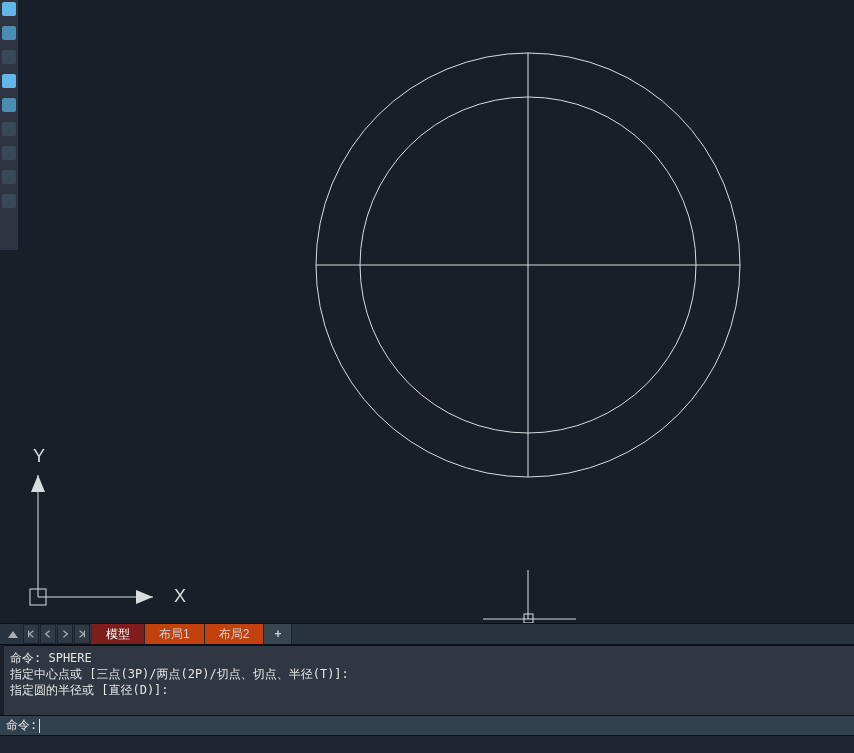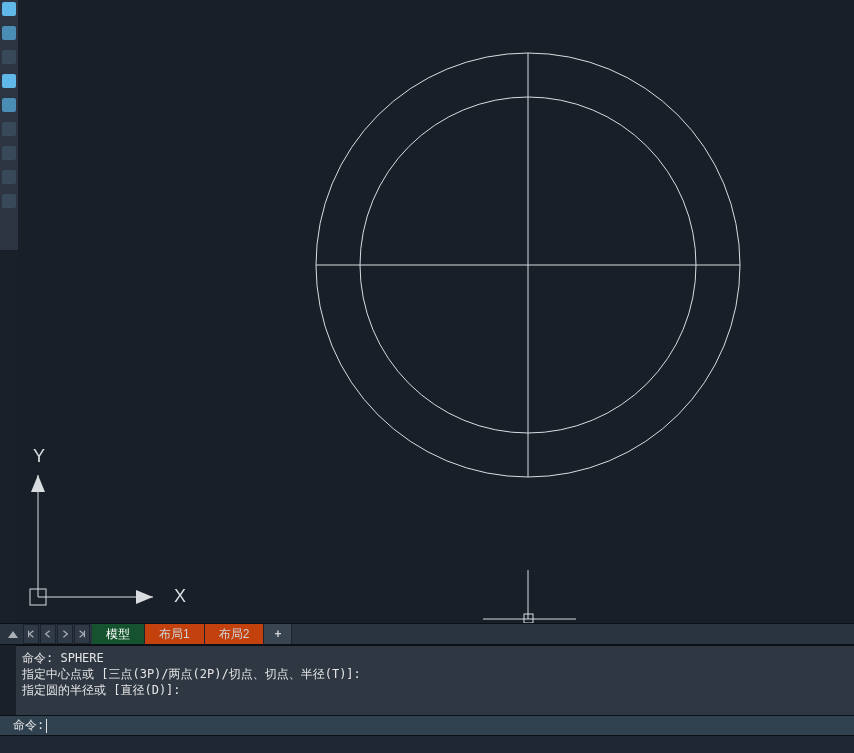--- a/index.html
+++ b/index.html
@@ -72,52 +72,52 @@
     }
     .navbtn svg { width: 8px; height: 8px; }
     .tab {
       padding: 0 14px;
       display: flex; align-items: center;
       color: #cfd3d8;
       cursor: pointer;
       border-right: 1px solid #1c232c;
       background: #c2410c;
     }
-    .tab.active { background: #14532d; color: #fff; }
+    .tab.active { background: #7f1d1d; color: #fff; }
     .tab.addtab {
       background: #3a4552;
       padding: 0 10px;
       font-weight: bold;
     }
 
     
     .cmdhistory {
       position: absolute;
-      left: 16px; right: 0;
+      left: 4px; right: 0;
       bottom: 38px;
       height: 70px;
       background: #2e3742;
       padding: 4px 6px 2px;
       font-family: "SimSun", "Consolas", monospace;
       white-space: pre;
       color: #e4e4e4;
       line-height: 16px;
       border-top: 1px solid #0c1016;
       overflow: hidden;
     }
 
     
     .cmdline {
       position: absolute;
       left: 0; right: 0;
       bottom: 18px;
       height: 20px;
       background: #30414f;
       display: flex; align-items: center;
-      padding: 0 13px;
+      padding: 0 6px;
       font-family: "SimSun","Consolas", monospace;
       color: #e4e4e4;
       border-top: 1px solid #0c1016;
     }
     .cmdline .cursor {
       width: 1px; height: 14px;
       background: #e4e4e4;
       margin-left: 2px;
       animation: blink 1s steps(1) infinite;
     }

